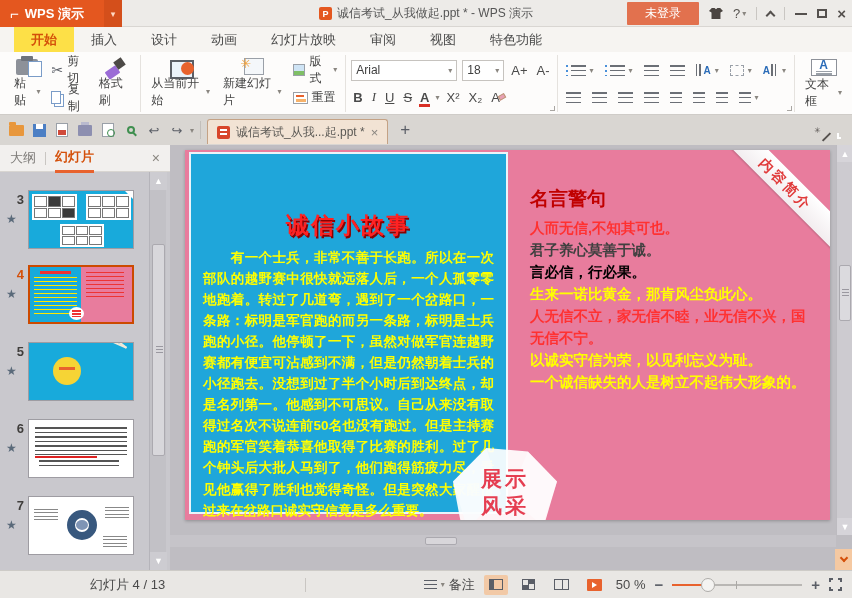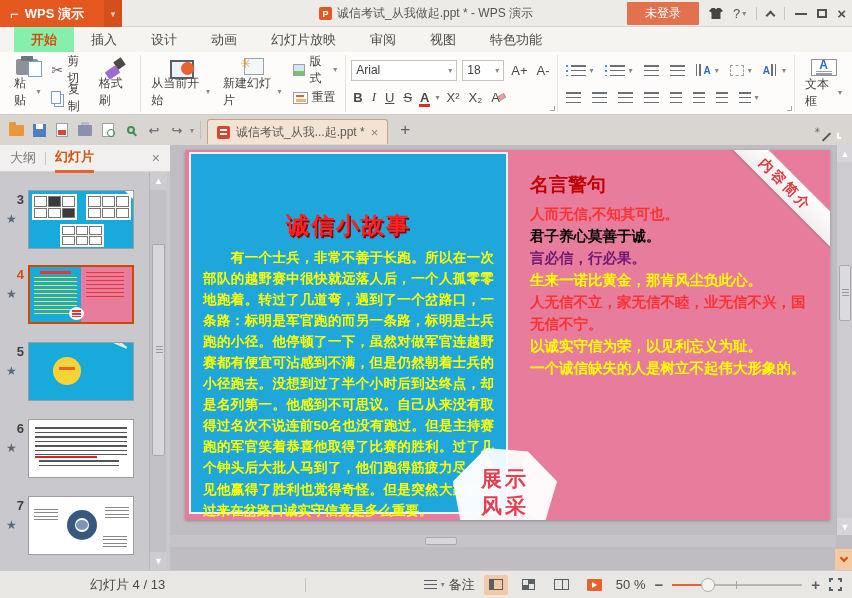--- a/index.html
+++ b/index.html
@@ -23,21 +23,21 @@
   .tb-sep { width:1px; height:13px; background:#C9C6C2; }
   .chev-up { width:7px; height:7px; border-left:2px solid #55514E; border-top:2px solid #55514E; transform:rotate(45deg); margin-top:4px; }
   .win-min { width:12px; height:2px; background:#55514E; }
   .win-max { width:10px; height:9px; border:2px solid #55514E; }
   .win-close { font-size:15px; color:#55514E; font-weight:bold; line-height:10px; }
   .caret { font-size:8px; color:#8A8680; }
 
   
   #tabrow { position:absolute; top:27px; left:0; width:852px; height:25px; background:#F6F4F1; display:flex; align-items:stretch; padding-left:14px; }
   .rtab { padding:0 17px; display:flex; align-items:center; font-size:13px; color:#4A4A4A; }
-  .rtab.active { background:#86efac; color:#D4500A; font-weight:bold; }
+  .rtab.active { background:#fde047; color:#D4500A; font-weight:bold; }
 
   
   #ribbon { position:absolute; top:52px; left:0; width:852px; height:63px; background:#FDFCFB; border-bottom:1px solid #CFCCC8; display:flex; align-items:stretch; padding:3px 0 2px 4px; }
   .rgroup { display:flex; align-items:center; gap:3px; padding:0 5px; position:relative; }
   .rgroup + .rgroup { border-left:1px solid #E5E2DE; }
   .bigbtn { display:flex; flex-direction:column; align-items:center; justify-content:space-between; height:54px; padding:2px 5px; font-size:12px; color:#454545; }
   .bigbtn .lbl { display:flex; align-items:center; gap:2px; }
   .stack { display:flex; flex-direction:column; justify-content:space-between; height:52px; }
   .smallbtn { display:flex; align-items:center; gap:4px; height:24px; padding:0 3px; font-size:12px; color:#454545; }
   .launcher { position:absolute; right:2px; bottom:1px; width:5px; height:5px; border-right:1px solid #A9A6A2; border-bottom:1px solid #A9A6A2; }
@@ -155,21 +155,21 @@
   .p-arrow { position:absolute; left:0; width:17px; height:18px; display:flex; align-items:center; justify-content:center; color:#FFF; font-size:9px; background:#CDCCD1; }
   #p-thumb { position:absolute; left:2px; top:72px; width:13px; height:212px; background:#D8D7DB; border:1px solid #ABA9AF; border-radius:2px; }
   #p-thumb .grip { position:absolute; left:3px; top:50%; margin-top:-4px; width:7px; height:8px; background:repeating-linear-gradient(to bottom,#9A98A0 0 1px,transparent 1px 3px); }
 
   
   #canvas { position:absolute; left:170px; top:145px; width:682px; height:425px; background:#BFBDC2; }
   #slide { position:absolute; left:15px; top:5px; width:645px; height:370px; background:#E87C9D; overflow:hidden; box-shadow:0 1px 3px rgba(0,0,0,.25); }
   #bluebox { position:absolute; left:4px; top:2px; width:319px; height:362px; background:#1FA6DA; border:2px solid #EAF4FA; padding:56px 12px 0 12px; }
   #story-title { text-align:center; font-size:23px; font-weight:bold; color:#FF2222; letter-spacing:2px; text-shadow:1.5px 1.5px 0 #8B0000; margin-bottom:6px; }
   #story-body { color:#FFFF00; font-weight:bold; font-size:13.5px; line-height:1.56; text-align:justify; }
-  #quotes { position:absolute; left:345px; top:22px; width:288px; }
+  #quotes { position:absolute; left:345px; top:36px; width:288px; }
   #quotes-title { font-size:19px; font-weight:bold; color:#C00000; margin-bottom:5px; }
   .quote { font-size:14.5px; font-weight:bold; line-height:1.52; }
   #corner-ribbon { position:absolute; top:22px; right:-48px; width:185px; height:25px; background:linear-gradient(#FFFFFF,#F2EDEF); transform:rotate(45deg); display:flex; align-items:center; justify-content:center; color:#E03A3A; font-weight:bold; font-size:14px; letter-spacing:3px; box-shadow:0 1px 2px rgba(0,0,0,.2); }
   #gem-badge { position:absolute; left:268px; top:298px; width:104px; height:88px; }
   .g1 { position:absolute; inset:0; background:rgba(255,255,255,.92); clip-path:polygon(32% 0,72% 4%,100% 38%,88% 86%,48% 100%,8% 88%,0 38%); }
   .g2 { position:absolute; inset:0; background:rgba(168,214,240,.75); clip-path:polygon(0 38%,32% 0,46% 52%,14% 92%); }
   .g3 { position:absolute; inset:0; background:rgba(244,196,214,.8); clip-path:polygon(72% 4%,100% 38%,86% 88%,54% 56%); }
   #gem-text { position:absolute; inset:0; display:flex; flex-direction:column; align-items:center; justify-content:center; color:#E53E51; font-size:21px; font-weight:bold; letter-spacing:3px; line-height:1.3; }
   
   #v-scroll { position:absolute; right:0; top:0; width:16px; height:390px; background:#CDCBD0; border-left:1px solid #BDBBC0; }
@@ -558,22 +558,22 @@
 
   <div id="canvas">
     <div id="slide">
       <div id="bluebox">
         <div id="story-title">诚信小故事</div>
         <div id="story-body">　　有一个士兵，非常不善于长跑。所以在一次部队的越野赛中很快就远落人后，一个人孤零零地跑着。转过了几道弯，遇到了一个岔路口，一条路：标明是军官跑的而另一条路，标明是士兵跑的小径。他停顿了一下，虽然对做军官连越野赛都有便宜可沾感到不满，但是仍然朝着士兵的小径跑去。没想到过了半个小时后到达终点，却是名列第一。他感到不可思议。自己从来没有取得过名次不说连前50名也没有跑过。但是主持赛跑的军官笑着恭喜他取得了比赛的胜利。过了几个钟头后大批人马到了，他们跑得筋疲力尽，看见他赢得了胜利也觉得奇怪。但是突然大家醒悟过来在岔路口诚实守信竟是多么重要。</div>
       </div>
       <div id="quotes">
         <div id="quotes-title">名言警句</div>
         <div class="quote" style="color: rgb(255, 49, 49);">人而无信,不知其可也。</div>
-        <div class="quote" style="color: #000000;">君子养心莫善于诚。</div>
-        <div class="quote" style="color: #701a75;">言必信，行必果。</div>
+        <div class="quote" style="color: #404040;">君子养心莫善于诚。</div>
+        <div class="quote" style="color: #000000;">言必信，行必果。</div>
         <div class="quote" style="color: rgb(255, 255, 0);">生来一诺比黄金，那肯风尘负此心。</div>
         <div class="quote" style="color: rgb(255, 49, 49);">人无信不立，家无信不睦，业无信不兴，国无信不宁。</div>
         <div class="quote" style="color: rgb(255, 255, 0);">以诚实守信为荣，以见利忘义为耻。</div>
         <div class="quote" style="color: rgb(255, 255, 0);">一个诚信缺失的人是树立不起伟大形象的。</div>
       </div>
       <div id="corner-ribbon">内容简介</div>
       <div id="gem-badge">
         <div class="g2"></div>
         <div class="g3"></div>
         <div class="g1"></div>

